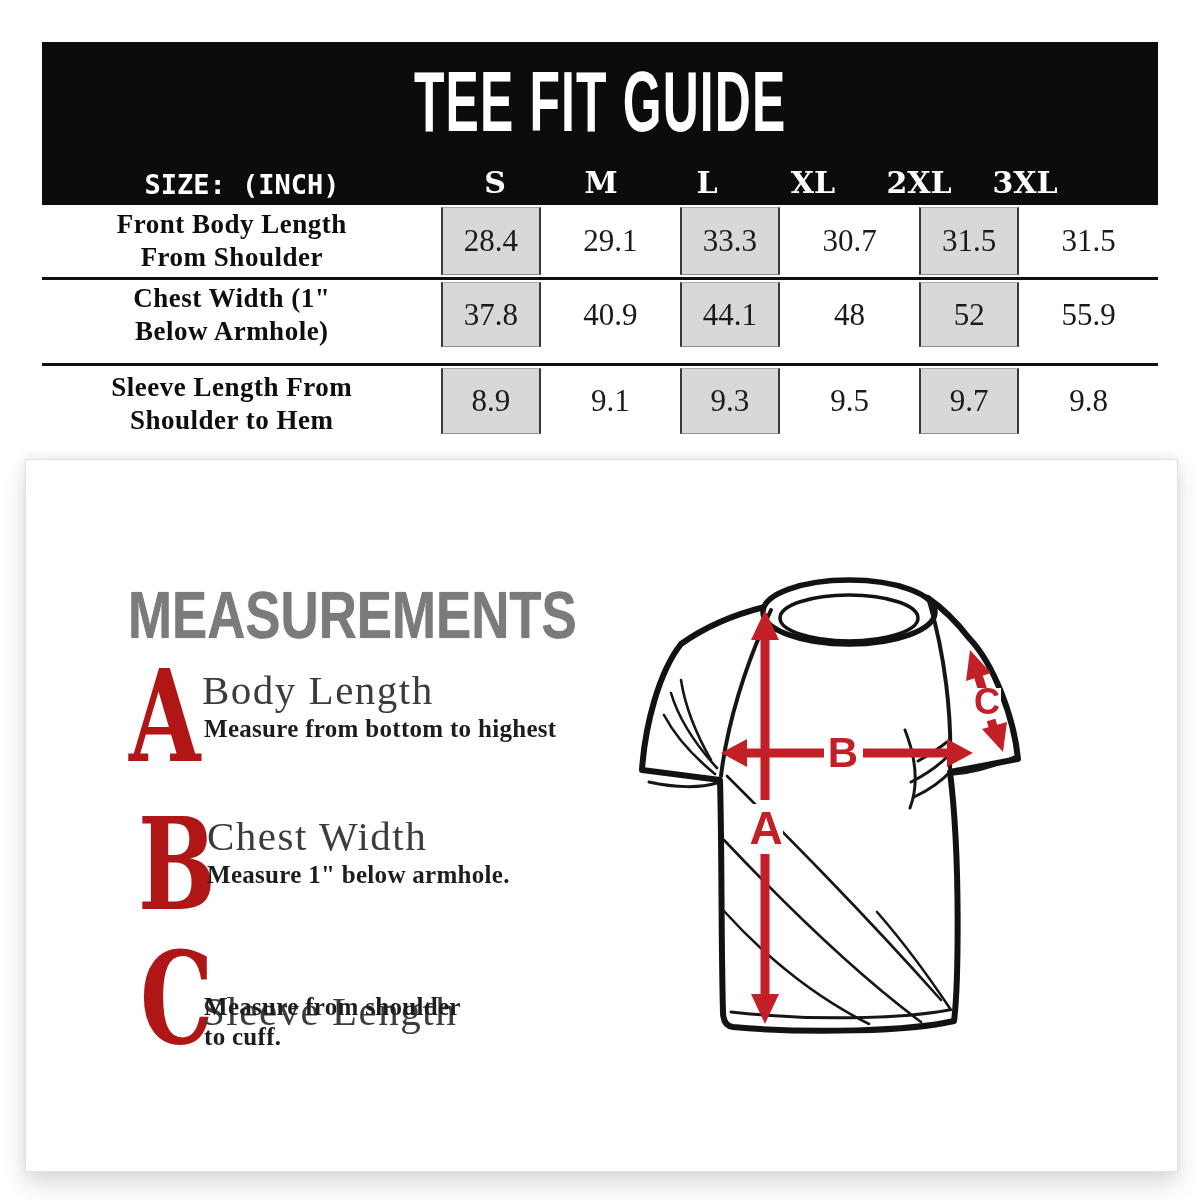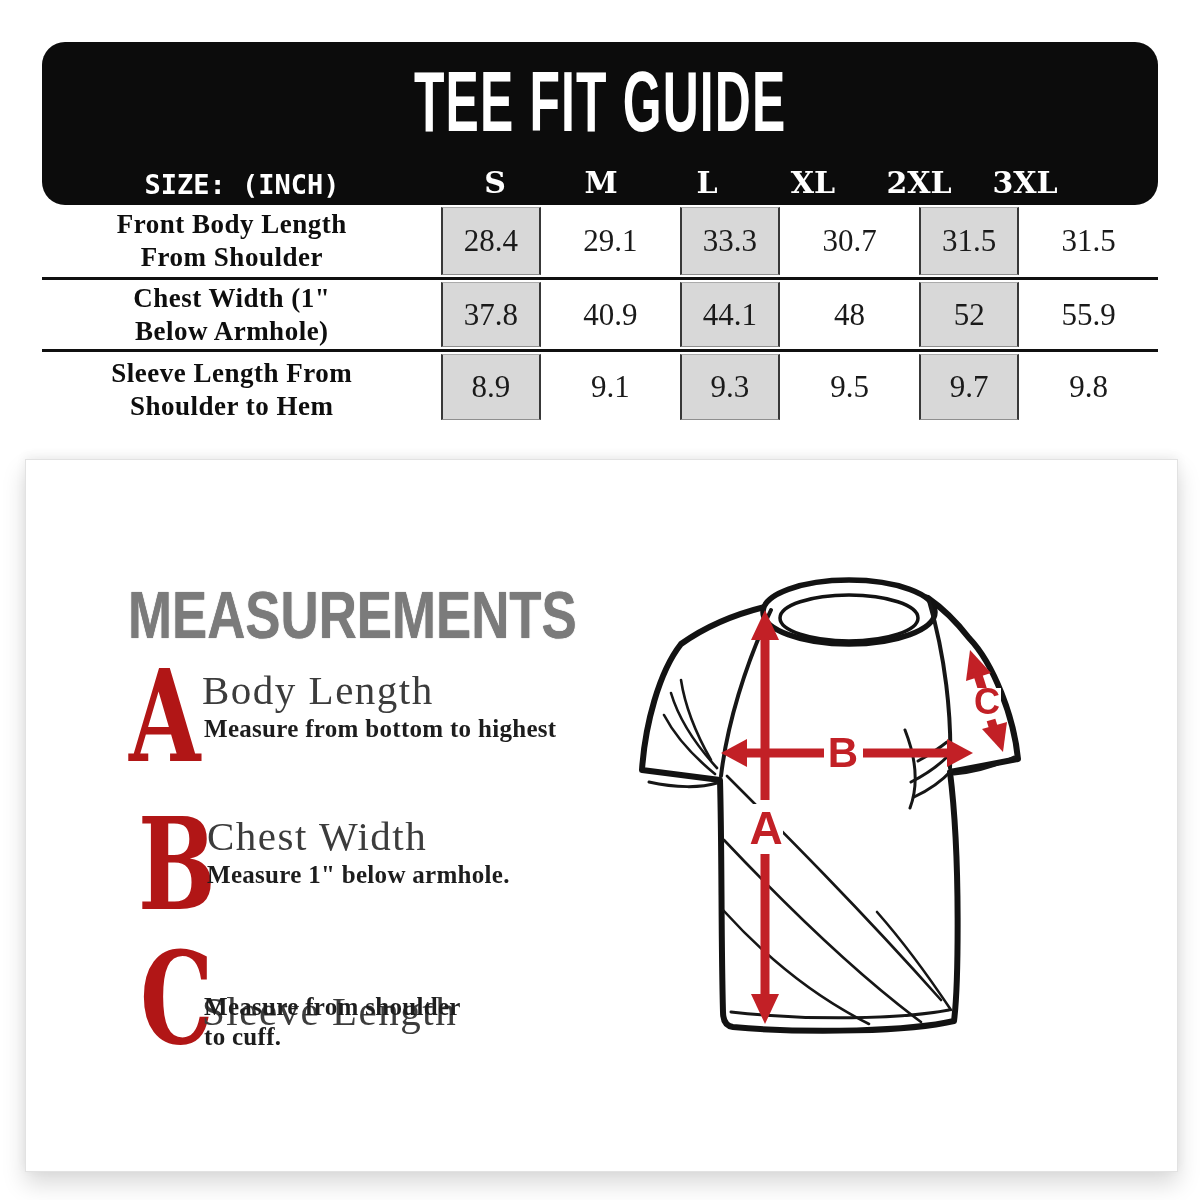--- a/index.html
+++ b/index.html
@@ -2,42 +2,42 @@
 <html><head>
 <meta charset="utf-8">
 <style>
   * { box-sizing: border-box; margin: 0; padding: 0; }
   html, body { width: 1200px; height: 1200px; background: #ffffff; }
   body { position: relative; font-family: "Liberation Serif", serif; overflow: hidden; }
 
   
   .black-header {
     position: absolute; left: 42px; top: 42px; width: 1116px; height: 163px;
-    background: #0c0c0c; color: #fff; border-radius: 23px;
+    background: #0c0c0c; color: #fff;
   }
   .main-title { position: absolute; top: 8px; left: 0; right: 0; text-align: center; }
   .main-title span {
     display: inline-block; font-family: "Liberation Sans", sans-serif; font-weight: bold;
     font-size: 86px; line-height: 1.2; letter-spacing: 2px;
     transform: scaleX(0.58); transform-origin: center;
   }
   .header-row {
     position: absolute; left: 0; right: 0; bottom: 0; height: 50px;
     display: flex; align-items: flex-end; padding-bottom: 5px;
   }
   .hcell { text-align: center; color: #fff; }
   .hcell.size-label { width: 400px; font-family: "DejaVu Sans Mono", monospace; font-weight: bold; font-size: 27px; }
   .hcell.size-col  { width: 106px; font-family: "DejaVu Serif", serif; font-weight: bold; font-size: 30px; }
   .hspacer { flex: 1; }
 
   
   .table-rows { position: absolute; left: 42px; top: 205px; width: 1116px; }
   .trow { display: flex; height: 72px; position: relative; gap: 19px; }
   .trow + .trow { border-top: 3px solid #101010; }
-  .trow.last { height: 79px; }
+  .trow.last { height: 79px; margin-top: 14px; }
   .tlabel {
     width: 400px; display: flex; flex-direction: column; justify-content: center; align-items: center;
     font-weight: bold; font-size: 27px; line-height: 1.22; color: #0e0e0e; letter-spacing: 0.5px;
   }
   .tcell { width: 106px; position: relative; }
   .tcell .fill {
     position: absolute; left: 0; right: 0; top: 2px; bottom: 2px;
     display: flex; align-items: center; justify-content: center;
     font-size: 31px; color: #1a1a1a;
   }

